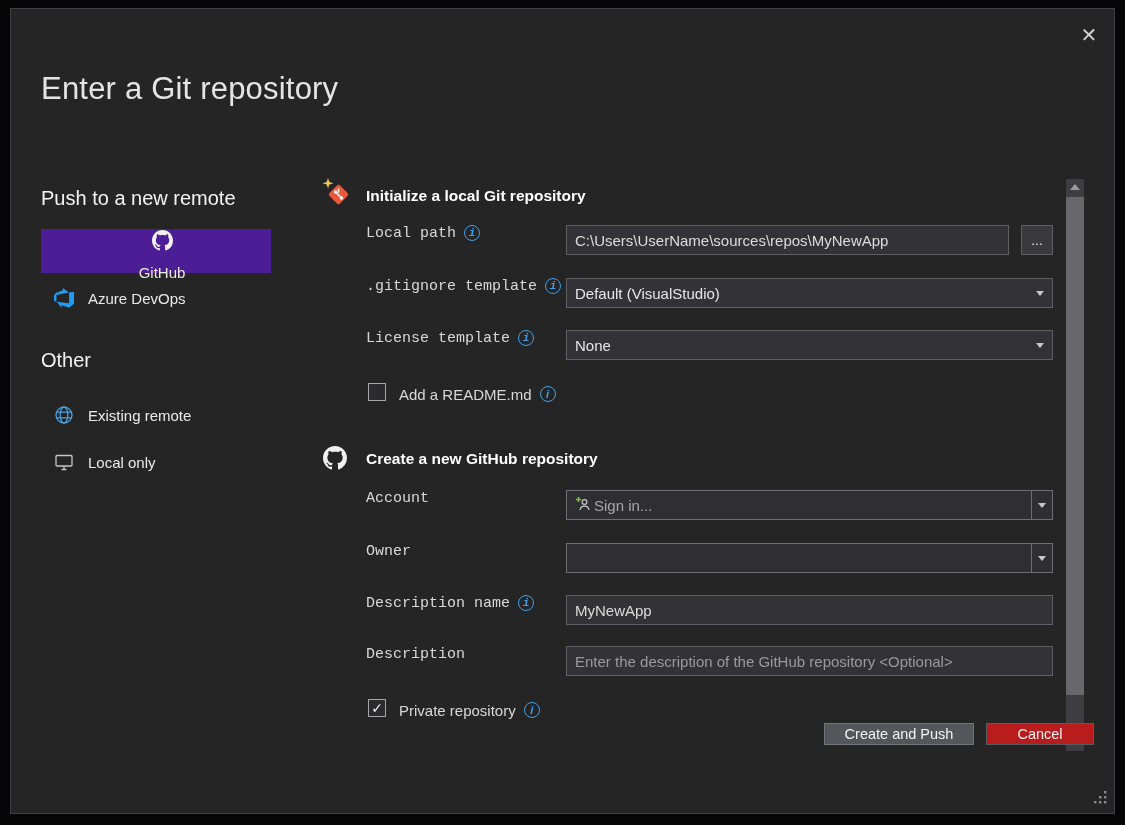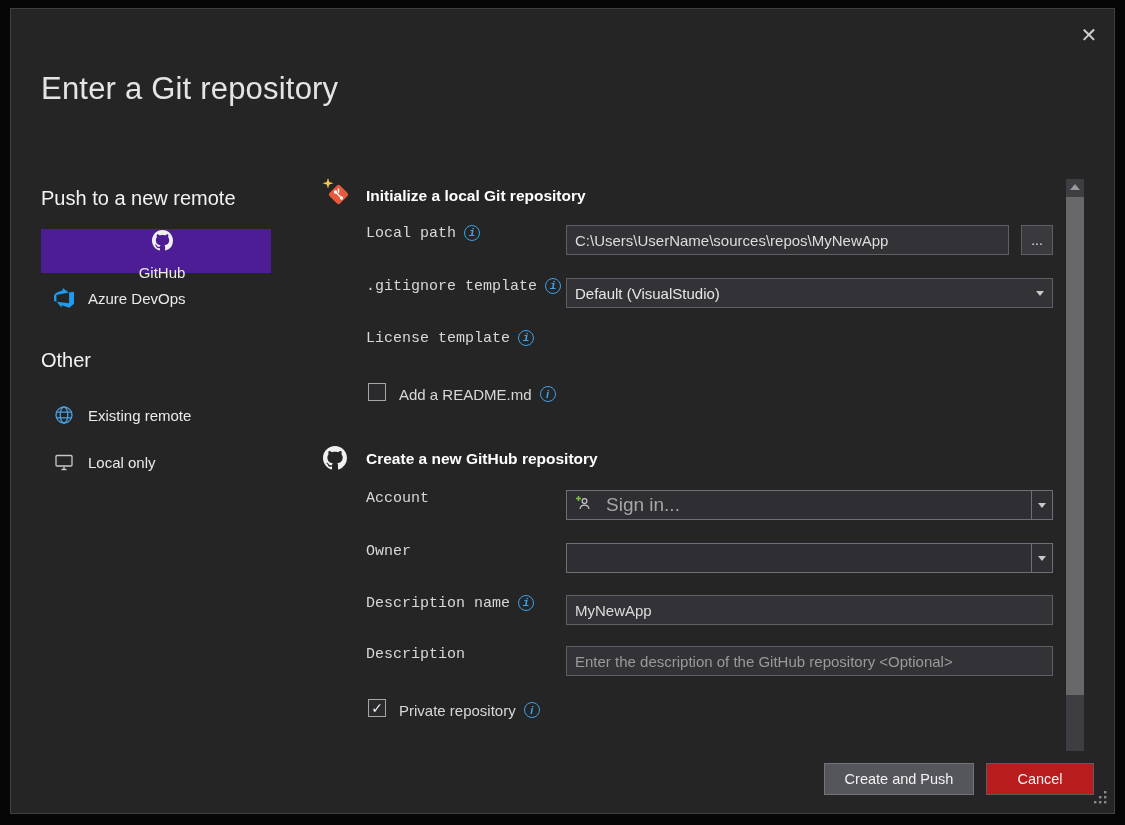--- a/index.html
+++ b/index.html
@@ -27,37 +27,37 @@
     display:inline-flex;align-items:center;justify-content:center;box-sizing:border-box;font-style:italic;cursor:pointer;flex:0 0 16px;}
   .txtin{position:absolute;left:555px;top:0;height:30px;background:#333337;border:1px solid #5f5f66;box-sizing:border-box;
     color:#dcdcdc;font-size:15px;padding:0 8px;outline:none;font-family:inherit;}
   .txtin::placeholder{color:#9a9a9a;opacity:1;}
   .dropdown{position:absolute;left:555px;top:0;width:487px;height:30px;background:#333337;border:1px solid #5f5f66;
     box-sizing:border-box;display:flex;align-items:center;padding:0 8px;color:#e6e6e6;font-size:15px;cursor:pointer;}
   .dropdown .val{flex:1;}
   .caret{width:0;height:0;border-left:4.5px solid transparent;border-right:4.5px solid transparent;border-top:5.5px solid #c8c8c8;}
   .combo{position:absolute;left:555px;top:0;width:487px;height:30px;background:#2f2f33;border:1px solid #6e6e76;
     box-sizing:border-box;display:flex;align-items:stretch;cursor:pointer;}
-  .combo .content{flex:1;display:flex;align-items:center;gap:15px;padding:0 8px;color:#a6a6a6;font-size:19px;}
+  .combo .content{flex:1;display:flex;align-items:center;gap:3px;padding:0 8px;color:#a6a6a6;font-size:15px;}
   .combo .arrow{width:20px;border-left:1px solid #6e6e76;display:flex;align-items:center;justify-content:center;}
   .browse{position:absolute;left:1010px;top:0;width:32px;height:30px;background:#3a3a3e;border:1px solid #5f5f66;
     box-sizing:border-box;color:#e0e0e0;font-size:14px;display:flex;align-items:center;justify-content:center;cursor:pointer;}
   .cbrow{display:flex;gap:13px;height:22px;}
   .checkbox{width:18px;height:18px;border:1px solid #a6a6a6;background:#2b2b2e;box-sizing:border-box;display:flex;
     align-items:center;justify-content:center;color:#f0f0f0;font-size:14px;font-weight:700;cursor:pointer;}
   .cblabel{display:flex;align-items:center;gap:8px;color:#d8d8d8;font-size:15px;}
 
   
   .sbar{left:1055px;top:170px;width:18px;height:572px;background:#3e3e42;}
   .sbar .btn{position:absolute;left:0;width:18px;height:16px;display:flex;align-items:center;justify-content:center;cursor:pointer;}
   .tri-up{width:0;height:0;border-left:5px solid transparent;border-right:5px solid transparent;border-bottom:6px solid #999;}
   .thumb{position:absolute;left:0;top:18px;width:18px;height:498px;background:#68686b;cursor:pointer;}
 
   
-  .btn{position:absolute;top:754px;height:32px;display:flex;align-items:center;justify-content:center;
+  .btn{position:absolute;top:714px;height:22px;display:flex;align-items:center;justify-content:center;
     font-size:14.5px;color:#f2f2f2;box-sizing:border-box;cursor:pointer;}
   .btn-primary{left:813px;width:150px;background:#55555c;border:1px solid #73737a;}
   .btn-cancel{left:975px;width:108px;background:#b91c1c;border:1px solid #5a5a60;}
 
   .grip{right:6px;bottom:4px;}
 </style>
 </head>
 <body>
 
 <div class="dialog">
@@ -139,20 +139,24 @@
     <div class="dropdown">
       <span class="val">Default (VisualStudio)</span>
       <span class="caret"></span>
     </div>
   </div>
 
   <div class="abs row" style="top:321px">
     <div class="flabel">
       <span>License template</span>
       <span class="info">i</span>
+    </div>
+    <div class="dropdown">
+      <span class="val">None</span>
+      <span class="caret"></span>
     </div>
   </div>
 
   <div class="abs cbrow" style="left:357px;top:374px">
     <span class="checkbox"></span>
     <span class="cblabel">
       <span>Add a README.md</span>
       <span class="info">i</span>
     </span>
   </div>

